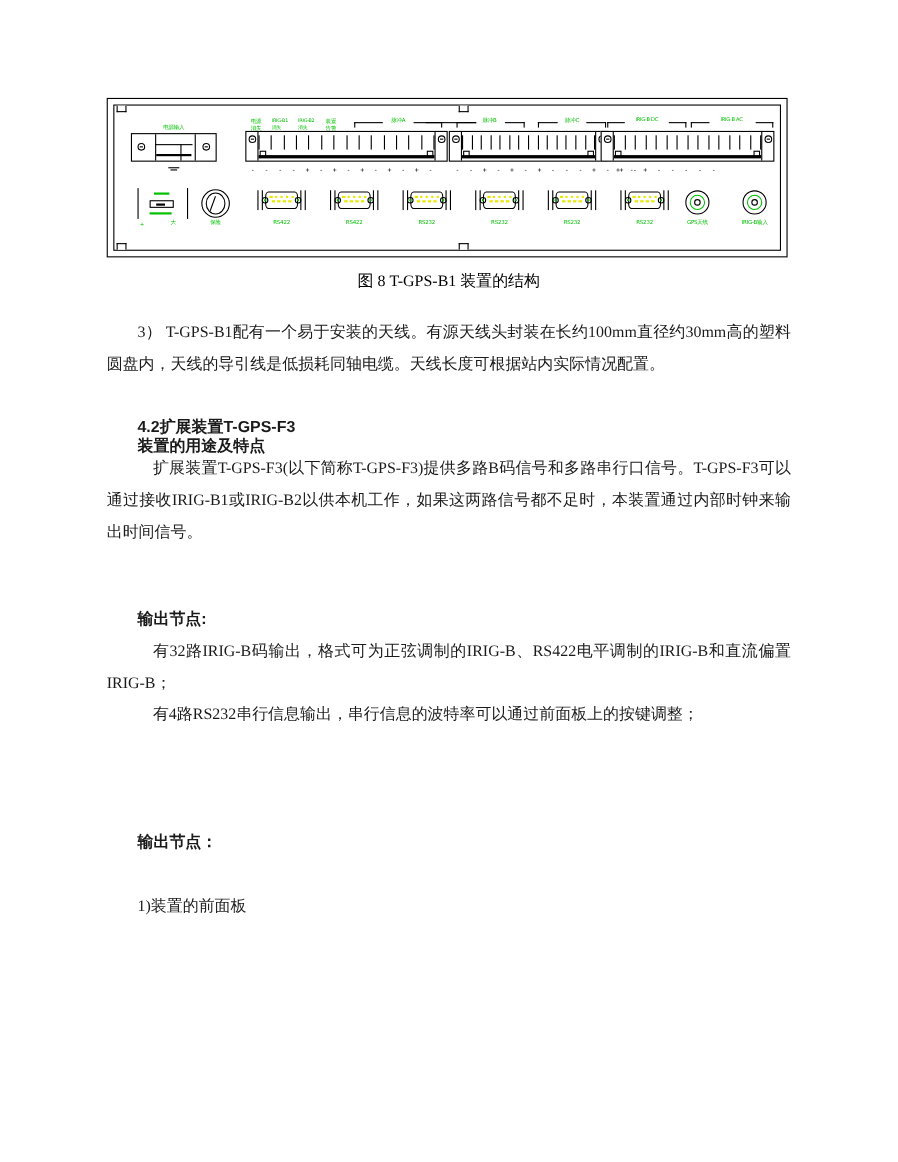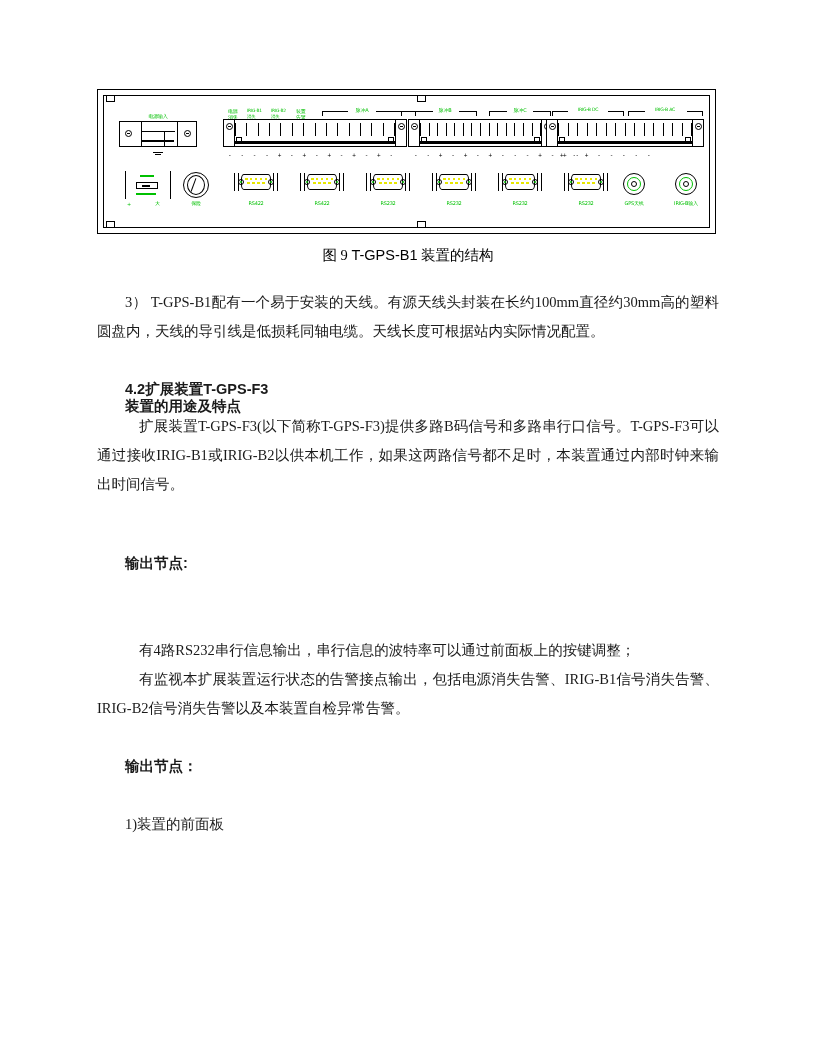--- a/index.html
+++ b/index.html
@@ -308,21 +308,21 @@
   
   .caption {
     position: absolute;
     left: 0; right: 0;
     top: 246px;
     text-align: center;
     font-family: "Liberation Serif", serif;
     font-size: 14.5px;
     color: #000;
   }
-  .caption .latin { font-family: Liberation Sans, sans-serif; }
+  .caption .latin { font-family: Liberation Serif, serif; }
 
   p.body {
     position: absolute;
     left: 97px;
     width: 622px;
     margin: 0;
     font-family: "Liberation Serif", serif;
     font-size: 14.5px;
     line-height: 29px;
     color: #1a1a1a;
@@ -640,35 +640,35 @@
 
     <div class="coax" style="left:576px; top:83px;">
       <div class="hex"></div>
       <div class="ring"></div>
       <div class="ctr"></div>
     </div>
     <div class="lbl ctr" style="left:589px; top:111px;">IRIG-B输入</div>
   </div>
 
   <div class="caption">
-    <span>图 9 </span><span class="latin">T-GPS-B1</span><span> 装置的结构</span>
+    <span>图 8 </span><span class="latin">T-GPS-B1</span><span> 装置的结构</span>
   </div>
 
   <p class="body ind1" style="top:288px;">3） T-GPS-B1配有一个易于安装的天线。有源天线头封装在长约100mm直径约30mm高的塑料圆盘内，天线的导引线是低损耗同轴电缆。天线长度可根据站内实际情况配置。</p>
 
   <p class="body ind1 pbold" style="top:375px; font-family:'Liberation Sans', sans-serif; font-weight:600;">4.2扩展装置T-GPS-F3</p>
 
   <p class="body ind1" style="top:392px; font-family:'Liberation Sans', sans-serif; font-weight:bold;">装置的用途及特点</p>
 
   <p class="body ind2" style="top:412px;">扩展装置T-GPS-F3(以下简称T-GPS-F3)提供多路B码信号和多路串行口信号。T-GPS-F3可以通过接收IRIG-B1或IRIG-B2以供本机工作，如果这两路信号都不足时，本装置通过内部时钟来输出时间信号。</p>
 
   <p class="body ind1" style="top:549px; font-family:'Liberation Sans', sans-serif; font-weight:bold;">输出节点:</p>
 
+  <p class="body ind2" style="top:578px;">有32路IRIG-B码输出，格式可为正弦调制的IRIG-B、RS422电平调制的IRIG-B和直流偏置IRIG-B；</p>
 
   <p class="body ind2" style="top:636px;">有4路RS232串行信息输出，串行信息的波特率可以通过前面板上的按键调整；</p>
 
-  <p class="body ind2" style="top:665px;">有监视本扩展装置运行状态的告警接点输出，包括电源消失告警、IRIG-B1信号消失告警、IRIG-B2信号消失告警以及本装置自检异常告警。</p>
 
   <p class="body ind1" style="top:752px; font-family:'Liberation Sans', sans-serif; font-weight:bold;">输出节点：</p>
 
   <p class="body ind1" style="top:810px;">1)装置的前面板</p>
 
 </div>
 
 </body></html>

